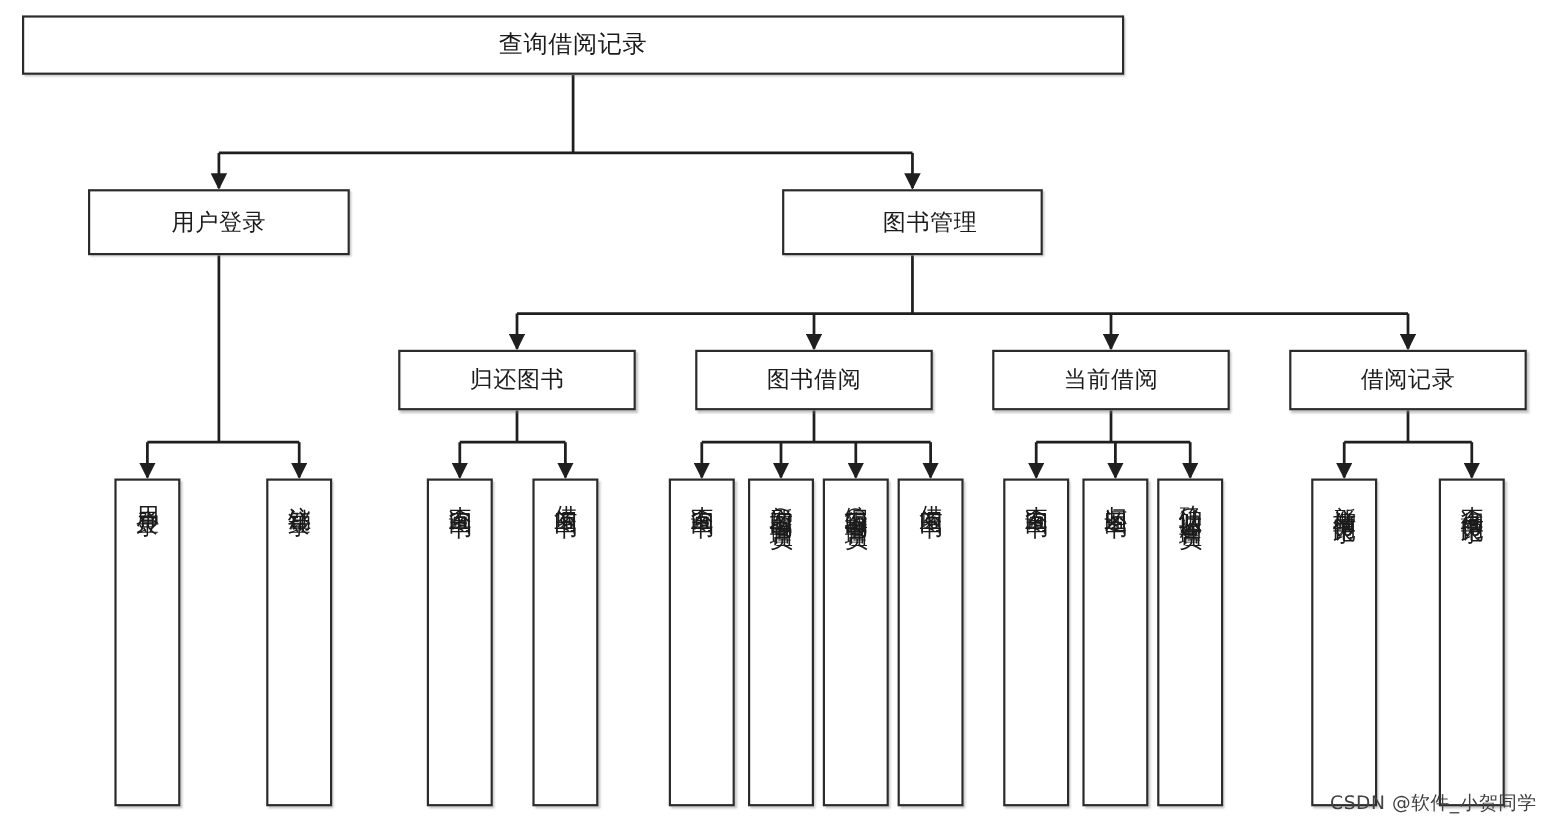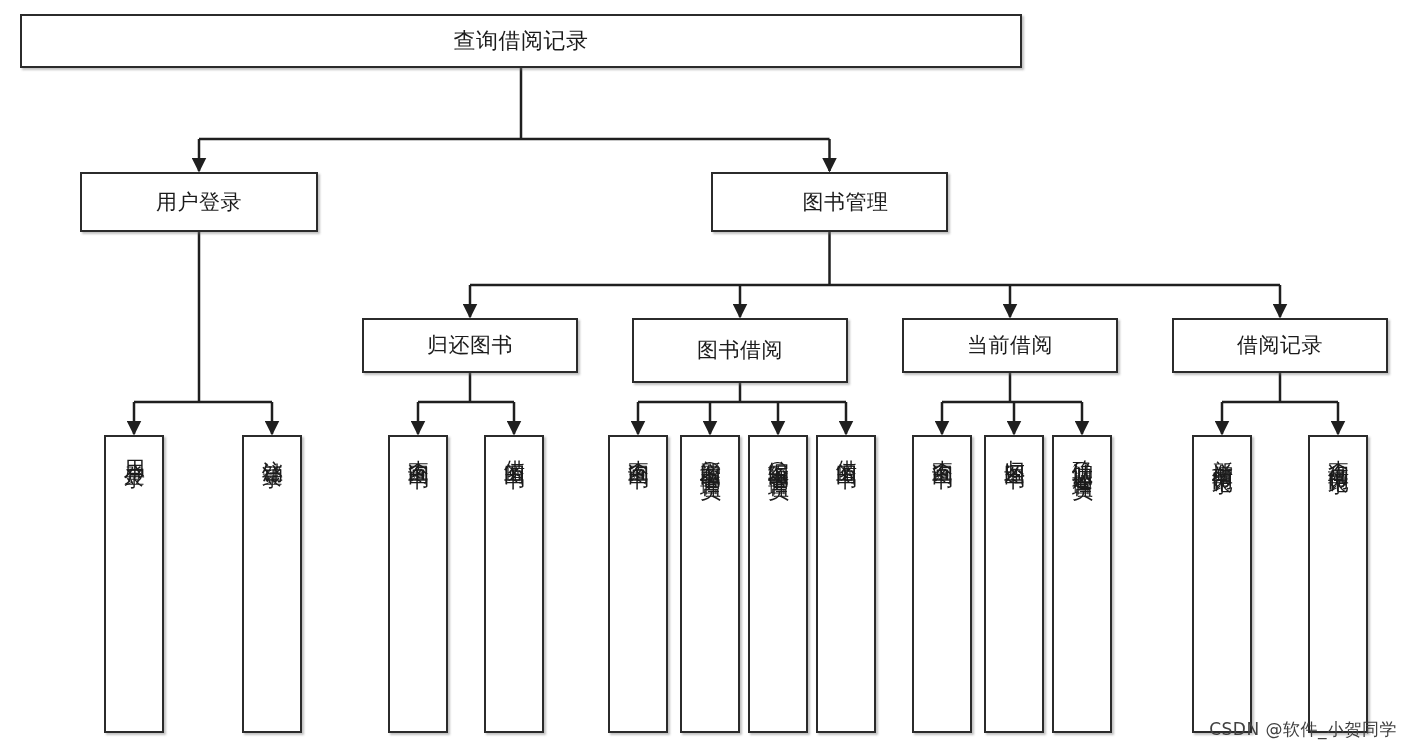--- a/index.html
+++ b/index.html
@@ -120,21 +120,21 @@
   </div>
   <div class="node" style="left: 80px; top: 172px; width: 238px; height: 60px;">
     <span class="label">用户登录</span>
   </div>
   <div class="node" style="left: 711px; top: 172px; width: 237px; height: 60px; padding-left: 32px;">
     <span class="label">图书管理</span>
   </div>
   <div class="node" style="left: 362px; top: 318px; width: 216px; height: 55px;">
     <span class="label">归还图书</span>
   </div>
-  <div class="node" style="left: 632px; top: 318px; width: 216px; height: 65px; align-items: center;">
+  <div class="node" style="left: 632px; top: 318px; width: 216px; height: 55px; align-items: center;">
     <span class="label">图书借阅</span>
   </div>
   <div class="node" style="left: 902px; top: 318px; width: 216px; height: 55px;">
     <span class="label">当前借阅</span>
   </div>
   <div class="node" style="left: 1172px; top: 318px; width: 216px; height: 55px;">
     <span class="label">借阅记录</span>
   </div>
 
   <div class="node vertical" style="left: 104px; top: 435px; width: 60px; height: 298px;">

